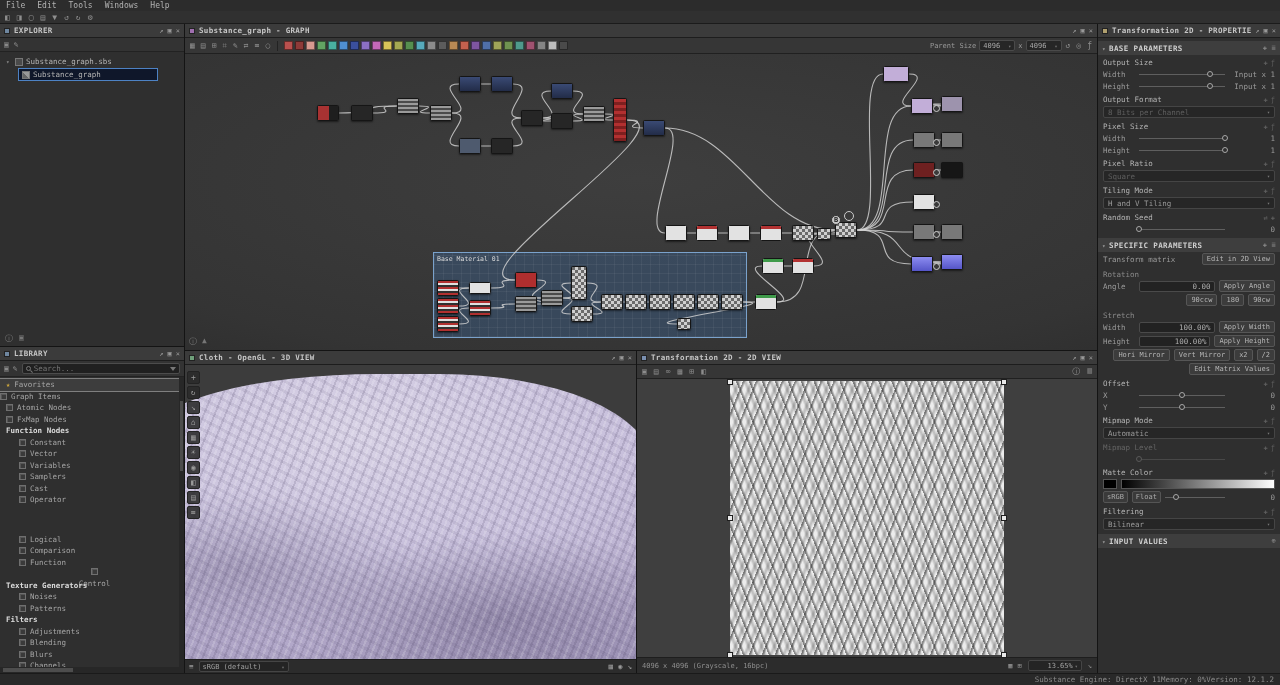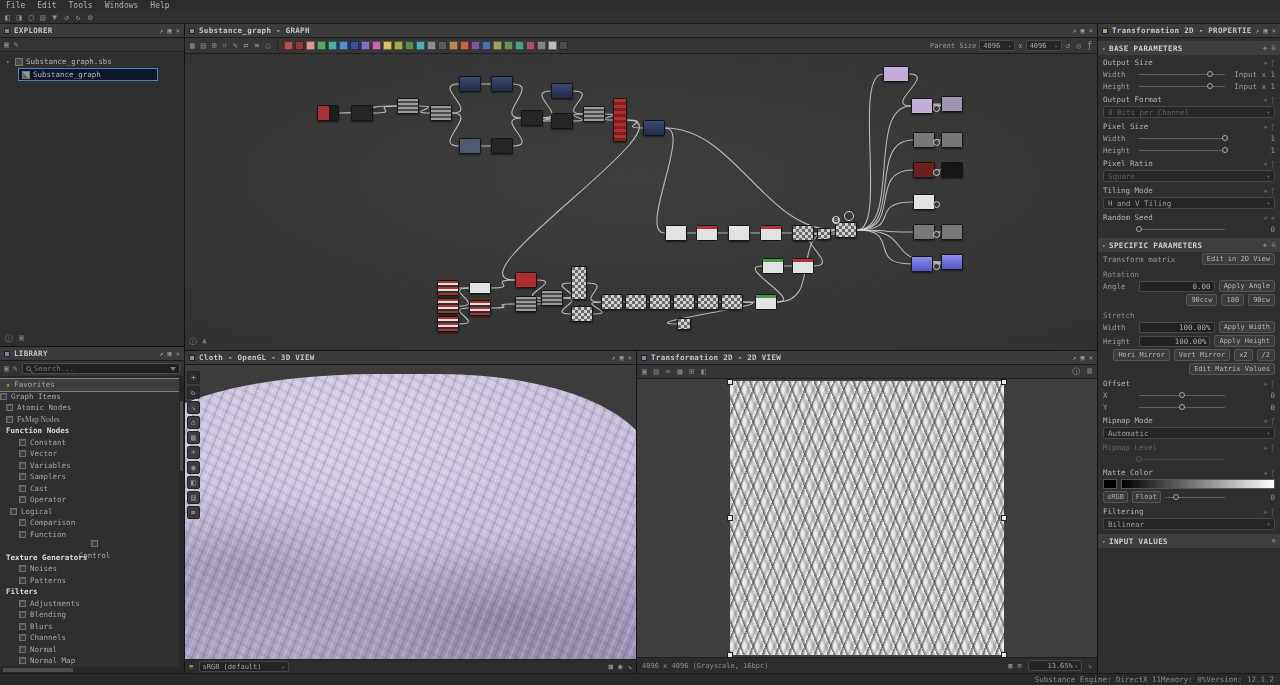--- a/index.html
+++ b/index.html
@@ -226,21 +226,21 @@
                 <span>Favorites</span>
               </div>
               <div class="lrow" style="">
                 <span class="libbox"></span>
                 <span>Graph Items</span>
               </div>
               <div class="lrow" style="padding-left: 6px;">
                 <span class="libbox"></span>
                 <span>Atomic Nodes</span>
               </div>
-              <div class="lrow" style="padding-left: 6px; font-family: Liberation Serif, serif;">
+              <div class="lrow" style="padding-left: 6px;">
                 <span class="libbox"></span>
                 <span>FxMap Nodes</span>
               </div>
               <div class="lrow bold" style="padding-left: 6px;">
                 <span>Function Nodes</span>
               </div>
               <div class="lrow" style="padding-left: 19px;">
                 <span class="libbox"></span>
                 <span>Constant</span>
               </div>
@@ -257,21 +257,21 @@
                 <span>Samplers</span>
               </div>
               <div class="lrow" style="padding-left: 19px;">
                 <span class="libbox"></span>
                 <span>Cast</span>
               </div>
               <div class="lrow" style="padding-left: 19px;">
                 <span class="libbox"></span>
                 <span>Operator</span>
               </div>
-              <div class="lrow" style="padding-left: 10px;">
+              <div class="lrow" style="padding-left: 19px; margin-top: 28px;">
                 <span class="libbox"></span>
                 <span>Logical</span>
               </div>
               <div class="lrow" style="padding-left: 19px;">
                 <span class="libbox"></span>
                 <span>Comparison</span>
               </div>
               <div class="lrow" style="padding-left: 19px;">
                 <span class="libbox"></span>
                 <span>Function</span>
@@ -390,20 +390,23 @@
               <b>4096</b>
               <span class="ddar">▾</span>
             </span>
           <span style="display:flex;gap:4px">
               <span class="gicon">↺</span>
               <span class="gicon">◎</span>
               <span class="gicon">ƒ</span>
             </span>
         </div>
         <div class="gcanvas">
+          <div class="gframe" style="left: 248px; top: 198px; width: 314px; height: 86px;">
+            <span class="gframe-label">Base Material 01</span>
+          </div>
           <svg id="wires">
               <path d="M154,59 C201,59 165,52 212,52"></path>
               <path d="M188,59 C218,59 182,52 212,52"></path>
               <path d="M234,52 C262,52 217,59 245,59"></path>
               <path d="M267,59 C295,59 246,30 274,30"></path>
               <path d="M267,59 C295,59 246,92 274,92"></path>
               <path d="M296,30 C324,30 278,30 306,30"></path>
               <path d="M296,92 C324,92 278,92 306,92"></path>
               <path d="M328,30 C356,30 308,64 336,64"></path>
               <path d="M328,92 C356,92 308,64 336,64"></path>

